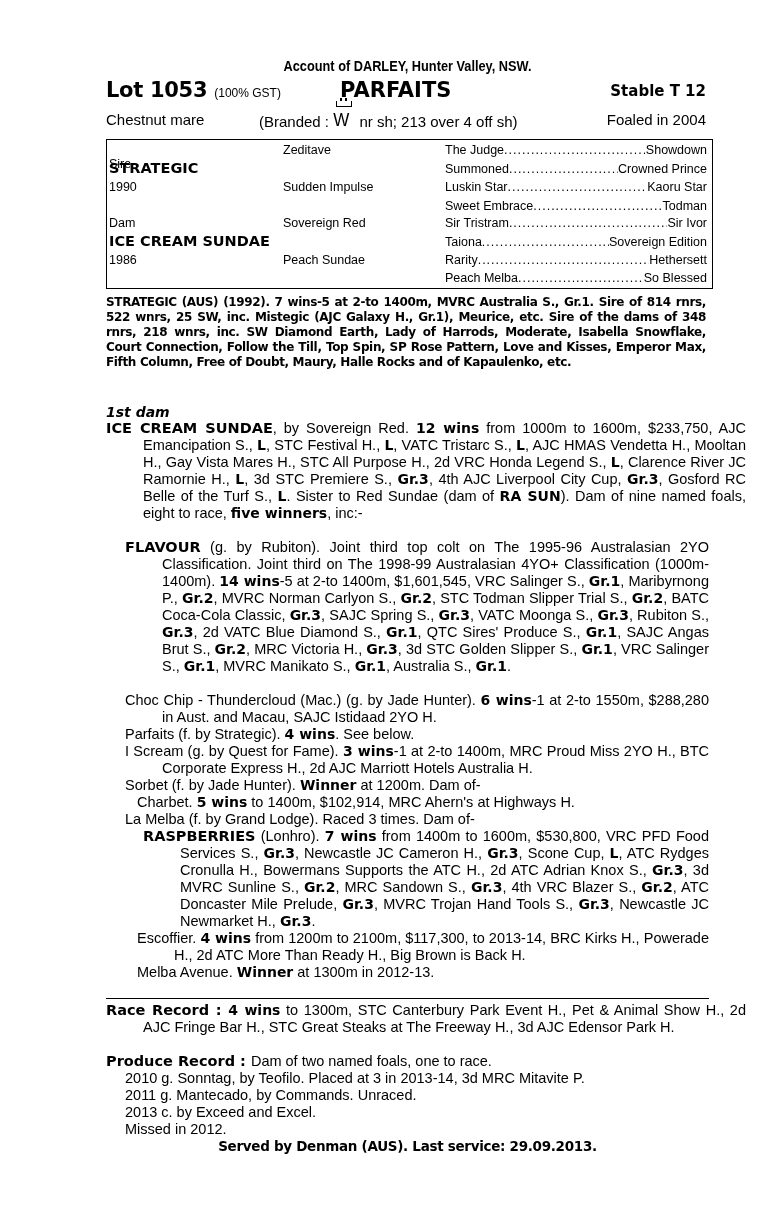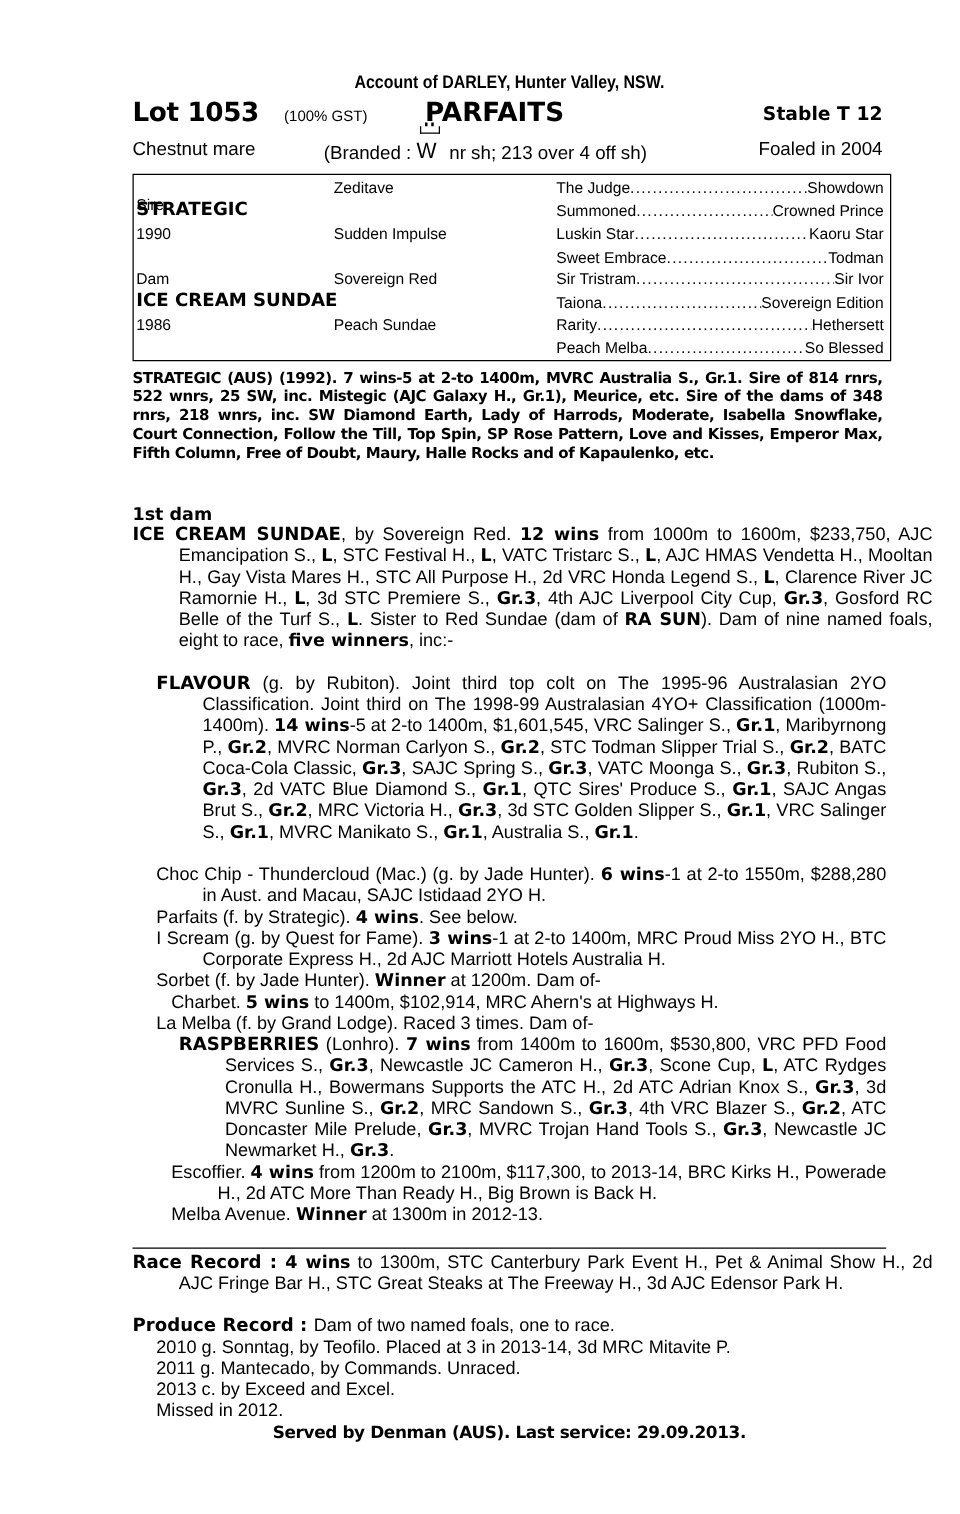--- a/index.html
+++ b/index.html
@@ -8,51 +8,51 @@
       font-family: "Liberation Sans", sans-serif; color: #000;
     }
     .page { position: absolute; left: 106px; top: 0; width: 603px; }
     .account {
       position: absolute; top: 58px; left: 0; width: 603px; text-align: center;
       font-family: "Liberation Sans", sans-serif; font-weight: bold; font-size: 14.5px;
       transform: scaleX(0.88); letter-spacing: 0;
     }
     .lotrow { position: absolute; top: 78px; left: 0; width: 603px; height: 26px; }
     .lot { position: absolute; left: 0; top: 0; font-weight: 900; font-size: 21px; font-family: "DejaVu Sans", sans-serif; letter-spacing: -0.3px; }
-    .lot .gst { font-weight: normal; font-size: 12px; font-family: "Liberation Sans", sans-serif; letter-spacing: 0; margin-left: 13px; }
+    .lot .gst { font-weight: normal; font-size: 12px; font-family: "Liberation Sans", sans-serif; letter-spacing: 0; }
     .horse { position: absolute; left: 234px; top: 0; font-weight: 900; font-size: 21px; font-family: "DejaVu Sans", sans-serif; letter-spacing: 0; }
     .stable { position: absolute; right: 3px; top: 4px; font-weight: 900; font-size: 15px; font-family: "DejaVu Sans", sans-serif; }
     .descrow { position: absolute; top: 111px; left: 0; width: 603px; font-size: 15px; height: 20px; }
     .desc-colour { position: absolute; left: 0; top: 0; }
     .desc-brand { position: absolute; left: 153px; top: 0; }
     .brand-sym { display: inline-block; position: relative; width: 22px; height: 18px; vertical-align: -2px; }
     .brand-sym .w { position: absolute; left: 0; bottom: 0; font-size: 17px; line-height: 17px; font-weight: normal; transform: scaleY(1.05); }
     .brand-sym .crown { position: absolute; left: 3px; top: -10px; width: 14px; height: 5px; border: 1.5px solid #000; border-top: none; }
     .brand-sym .crown::before { content: ""; position: absolute; left: 3px; top: -3px; width: 2px; height: 3px; background: #000; box-shadow: 5px 0 0 #000; }
     .desc-foaled { position: absolute; right: 3px; top: 0; }
 
     .pedigree {
       position: absolute; top: 139px; left: 0; width: 607px; height: 150px;
       border: 1.5px solid #000; box-sizing: border-box;
     }
     .pline { position: absolute; font-size: 12.5px; white-space: nowrap; line-height: 15px; }
     .pline.big { font-weight: 900; font-size: 14.5px; font-family: "DejaVu Sans", sans-serif; }
-    .gp { position: absolute; left: 160px; font-size: 12.5px; line-height: 15px; white-space: nowrap; }
+    .gp { position: absolute; left: 176px; font-size: 12.5px; line-height: 15px; white-space: nowrap; }
     .ggp { position: absolute; left: 338px; width: 262px; font-size: 12.5px; line-height: 15px; display: flex; white-space: nowrap; }
     .ggp .l { flex: 0 0 auto; }
     .ggp .dots { flex: 1 1 auto; overflow: hidden; letter-spacing: 1px; }
     .ggp .dots::after { content: "........................................................................................"; }
     .ggp .r { flex: 0 0 auto; }
 
     .sirebio {
       position: absolute; top: 295px; left: 0; width: 600px;
       font-family: "DejaVu Sans", sans-serif; font-weight: bold; font-size: 12px; line-height: 15px;
       text-align: justify; letter-spacing: -0.35px;
     }
-    .sec-title { position: absolute; left: 0; font-family: "DejaVu Sans", sans-serif; font-weight: bold; font-size: 14px; }
+    .sec-title { position: absolute; left: 0; font-family: "DejaVu Sans", sans-serif; font-weight: bold; font-size: 14px; font-style: italic; }
     .b { font-family: "DejaVu Sans", sans-serif; font-weight: bold; font-size: 14px; }
     .blk { position: absolute; left: 0; width: 603px; font-size: 14.5px; line-height: 17px; text-align: justify; }
     .hang1 { padding-left: 37px; text-indent: -37px; }
     .ind1 { left: 19px; width: 584px; }
     .ind1.hang { padding-left: 37px; text-indent: -37px; box-sizing: border-box; }
     .ind2 { left: 31px; width: 572px; }
     .ind3 { left: 37px; width: 566px; padding-left: 37px; text-indent: -37px; box-sizing: border-box; }
     .divider { position: absolute; left: 0; width: 603px; border-top: 1.5px solid #000; }
     .served { position: absolute; left: 0; width: 603px; text-align: center; font-family: "DejaVu Sans", sans-serif; font-weight: bold; font-size: 13.5px; letter-spacing: -0.3px; }
   </style>

